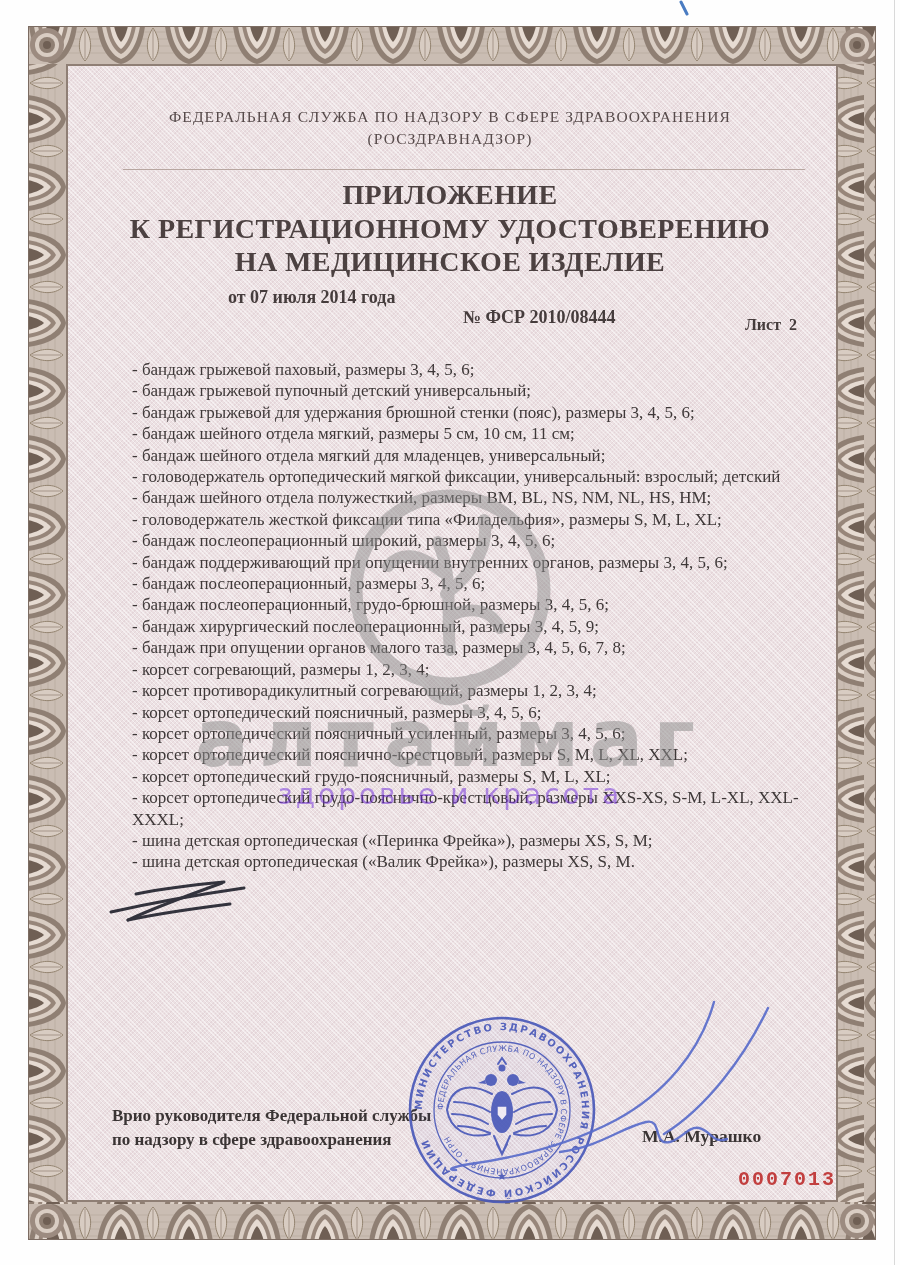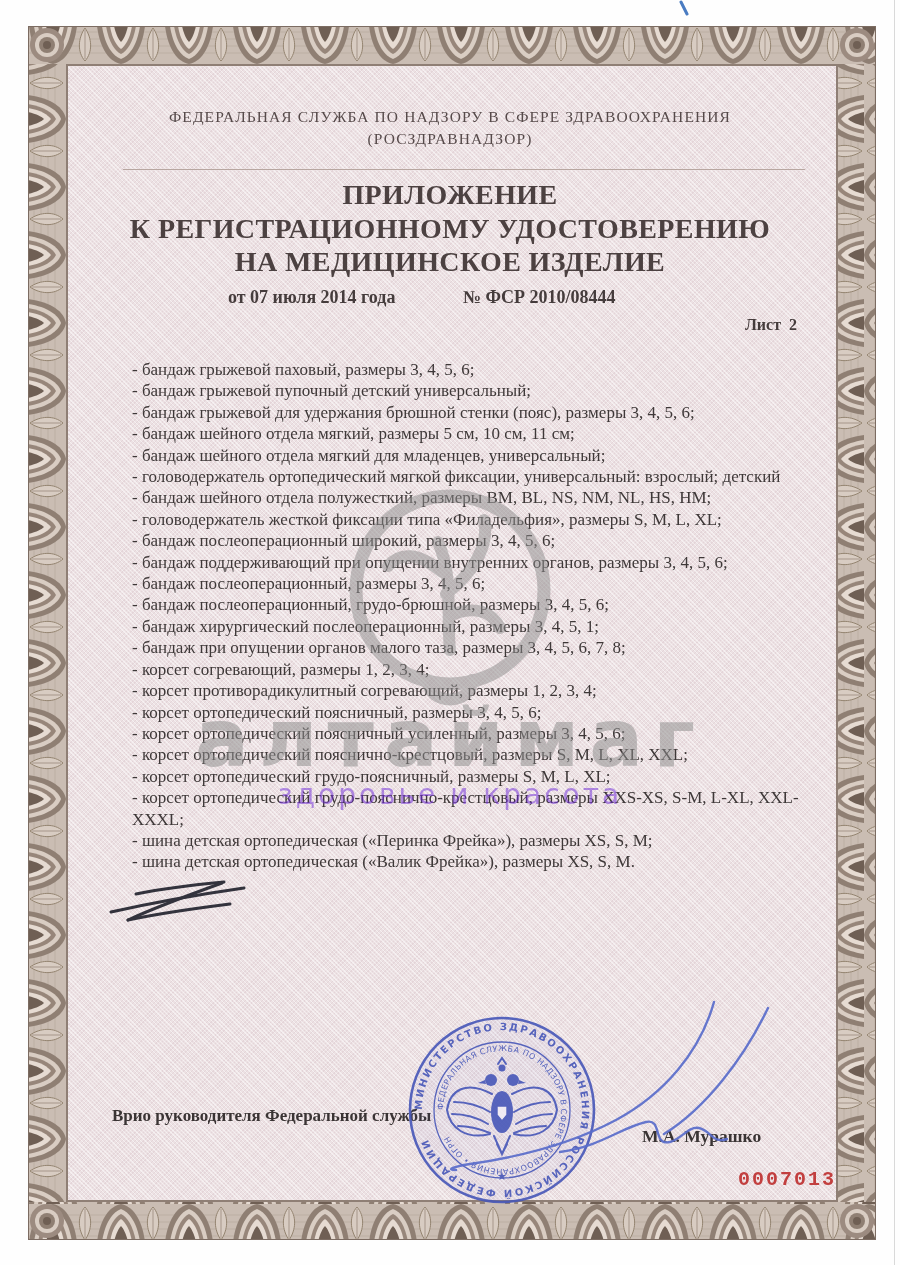--- a/index.html
+++ b/index.html
@@ -16,21 +16,21 @@
          border:2px solid #8f7f75;box-sizing:border-box;}
   
   .abs{position:absolute;}
   .agency{left:70px;right:70px;top:106px;text-align:center;font-size:15.5px;letter-spacing:1.1px;
           line-height:22px;color:#564a4a;}
   .rule{left:123px;top:169px;width:682px;height:1px;background:#b7a6a0;}
   .title{left:70px;right:70px;top:178px;text-align:center;font-weight:bold;font-size:28px;
          line-height:33.5px;color:#4c4141;letter-spacing:.4px;}
   .dateline{top:287px;font-weight:bold;font-size:18px;color:#453c3c;}
   .date-label{left:228px;}
-  .number-label{left:463px;}
+  .number-label{left:463px;margin-top:20px;}
   .sheet{top:316px;right:103px;font-weight:bold;font-size:16px;color:#453c3c;white-space:pre;}
   .list{left:132px;top:359px;width:672px;font-size:17px;line-height:21.4px;color:#3e3838;}
   .list .li{min-height:21.4px;}
   .sig-role{left:112px;top:1104px;font-weight:bold;font-size:17px;line-height:24px;color:#3a3434;}
   .sig-name{left:642px;top:1126px;font-weight:bold;font-size:17.5px;color:#3a3434;}
   .serial{left:738px;top:1168px;font-family:Liberation Mono, monospace;font-weight:bold;
           font-size:20px;letter-spacing:2px;color:#c23f3f;}
   
   .wm{pointer-events:none;}
   .wm-brand{left:0;right:0;top:692px;text-align:center;font-family:"DejaVu Sans",sans-serif;
@@ -148,21 +148,21 @@
       <div class="li">- бандаж грыжевой для удержания брюшной стенки (пояс), размеры 3, 4, 5, 6;</div>
       <div class="li">- бандаж шейного отдела мягкий, размеры 5 см, 10 см, 11 см;</div>
       <div class="li">- бандаж шейного отдела мягкий для младенцев, универсальный;</div>
       <div class="li">- головодержатель ортопедический мягкой фиксации, универсальный: взрослый; детский</div>
       <div class="li">- бандаж шейного отдела полужесткий, размеры BM, BL, NS, NM, NL, HS, HM;</div>
       <div class="li">- головодержатель жесткой фиксации типа «Филадельфия», размеры S, M, L, XL;</div>
       <div class="li">- бандаж послеоперационный широкий, размеры 3, 4, 5, 6;</div>
       <div class="li">- бандаж поддерживающий при опущении внутренних органов, размеры 3, 4, 5, 6;</div>
       <div class="li">- бандаж послеоперационный, размеры 3, 4, 5, 6;</div>
       <div class="li">- бандаж послеоперационный, грудо-брюшной, размеры 3, 4, 5, 6;</div>
-      <div class="li">- бандаж хирургический послеоперационный, размеры 3, 4, 5, 1;</div>
+      <div class="li">- бандаж хирургический послеоперационный, размеры 3, 4, 5, 9;</div>
       <div class="li">- бандаж при опущении органов малого таза, размеры 3, 4, 5, 6, 7, 8;</div>
       <div class="li">- корсет согревающий, размеры 1, 2, 3, 4;</div>
       <div class="li">- корсет противорадикулитный согревающий, размеры 1, 2, 3, 4;</div>
       <div class="li">- корсет ортопедический поясничный, размеры 3, 4, 5, 6;</div>
       <div class="li">- корсет ортопедический поясничный усиленный, размеры 3, 4, 5, 6;</div>
       <div class="li">- корсет ортопедический пояснично-крестцовый, размеры S, M, L, XL, XXL;</div>
       <div class="li">- корсет ортопедический грудо-поясничный, размеры S, M, L, XL;</div>
       <div class="li">- корсет ортопедический грудо-пояснично-крестцовый, размеры XXS-XS, S-M, L-XL, XXL-XXXL;</div>
       <div class="li">- шина детская ортопедическая («Перинка Фрейка»), размеры XS, S, M;</div>
       <div class="li">- шина детская ортопедическая («Валик Фрейка»), размеры XS, S, M.</div>
@@ -185,20 +185,21 @@
       <path d="M104,112 C130,92 148,64 142,38" stroke-width="12"></path>
       <path d="M112,132 C134,124 150,130 158,146" stroke-width="12"></path>
       <path d="M86,198 C86,224 130,224 130,198" stroke-width="12"></path>
     </g>
   </svg>
   <div class="abs wm wm-brand">алтаймаг</div>
   <div class="abs wm wm-tagline">здоровье и красота</div>
 
   <div class="abs sig-role">
     <div>Врио руководителя Федеральной службы</div>
+    <div>по надзору в сфере здравоохранения</div>
   </div>
   <div class="abs sig-name">М.А. Мурашко</div>
   <div class="abs serial">0007013</div>
 
   <svg class="abs" style="left:406px;top:1014px;" width="192" height="192" viewBox="0 0 192 192">
     <defs>
       <path id="ringOuter" d="M 96,96 m -80,0 a 80,80 0 1,1 160,0 a 80,80 0 1,1 -160,0"></path>
       <path id="ringInner" d="M 96,96 m -59,0 a 59,59 0 1,1 118,0 a 59,59 0 1,1 -118,0"></path>
     </defs>
     <g opacity="0.9">

